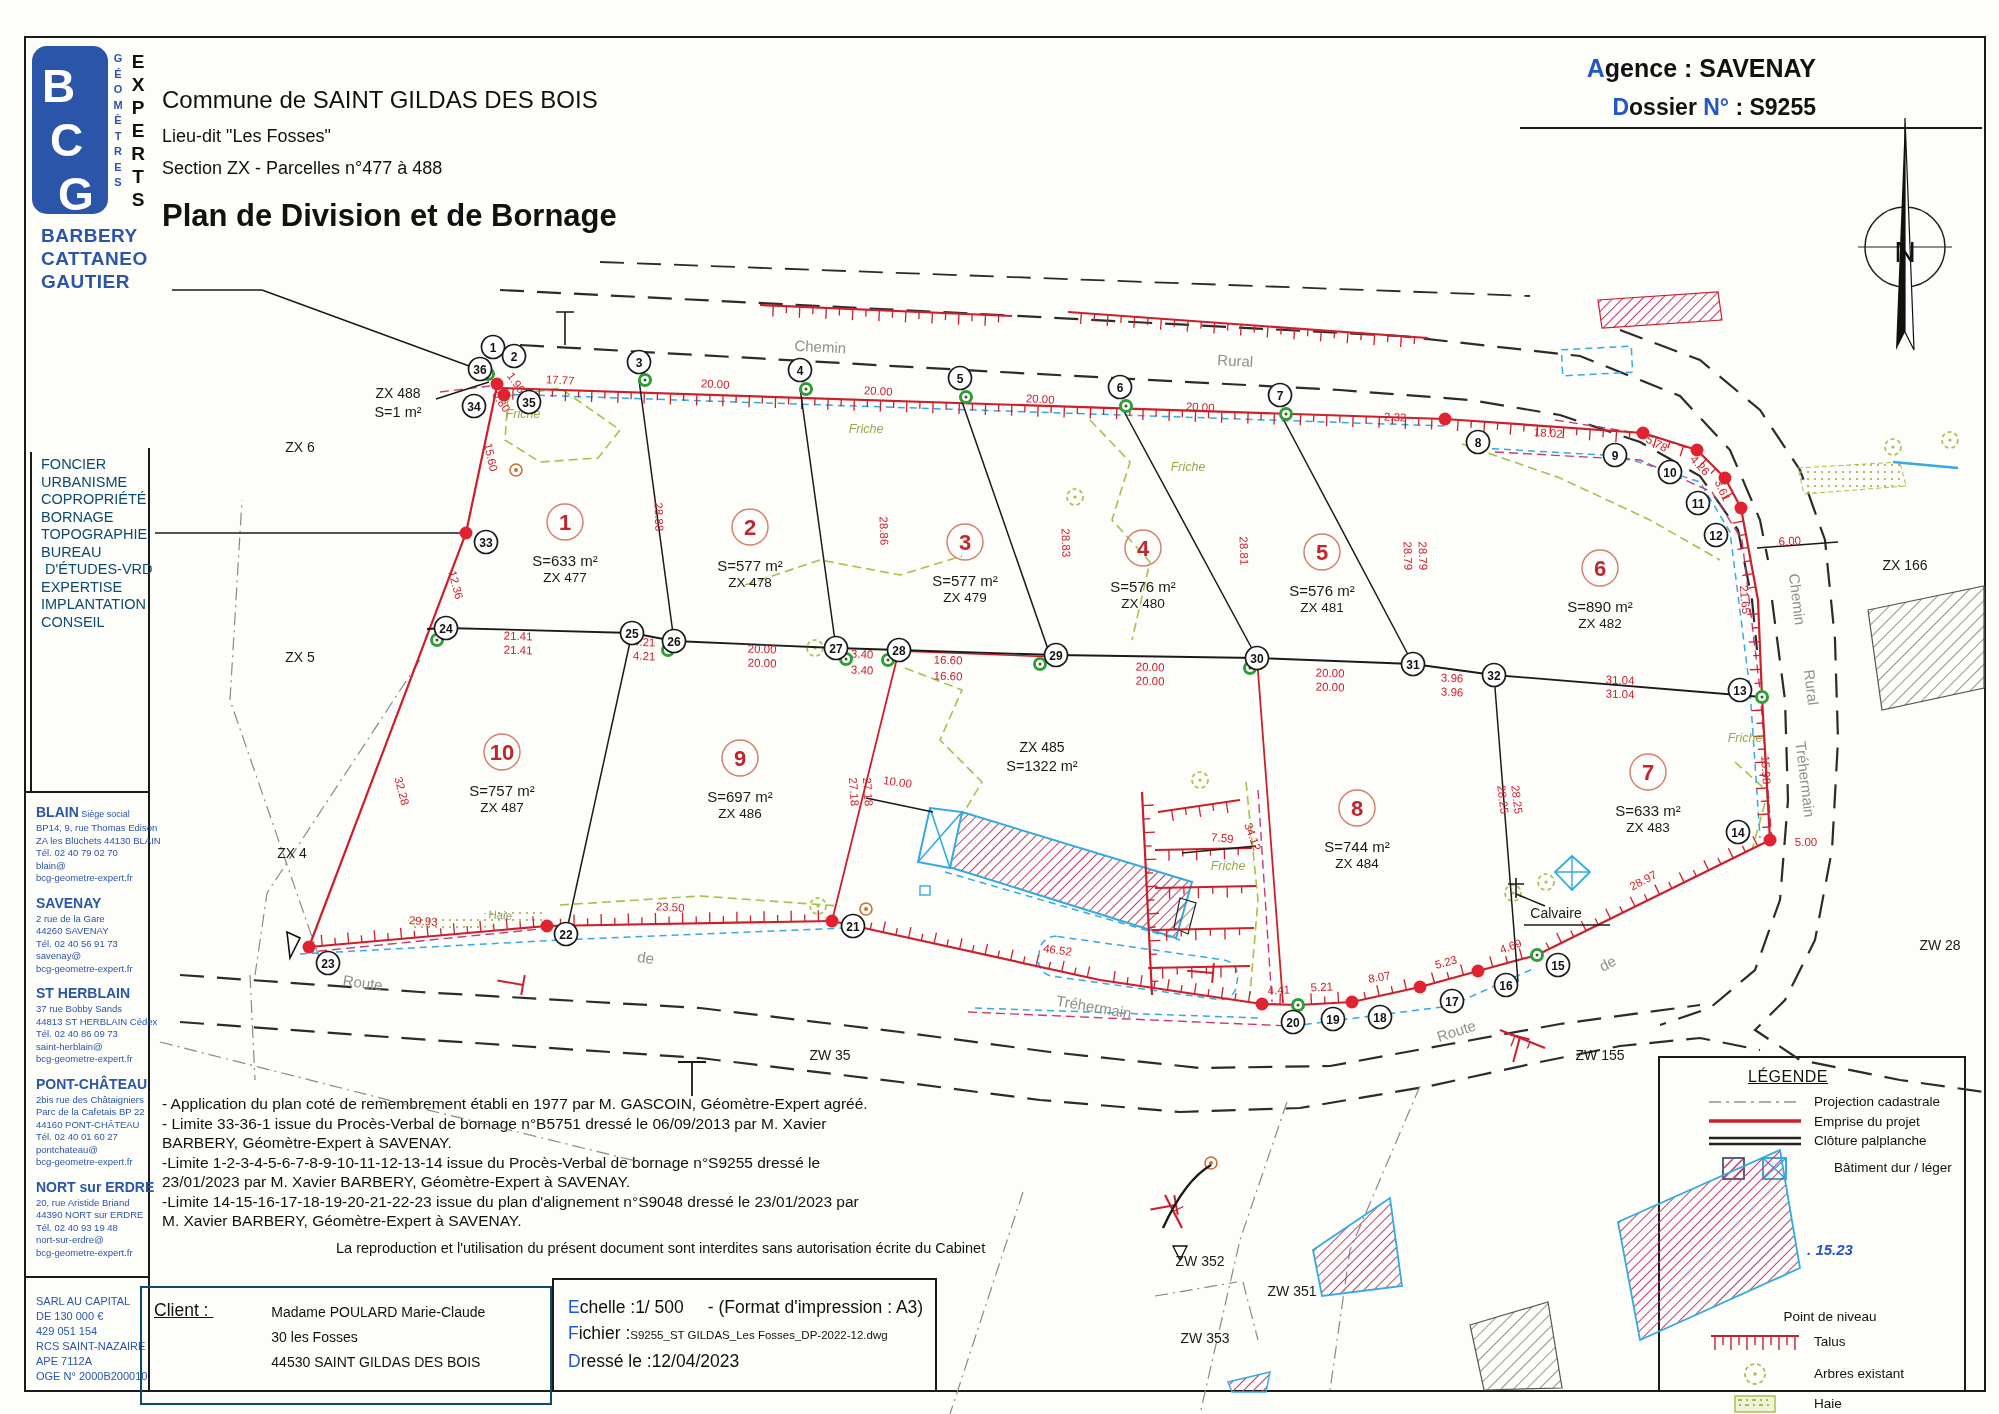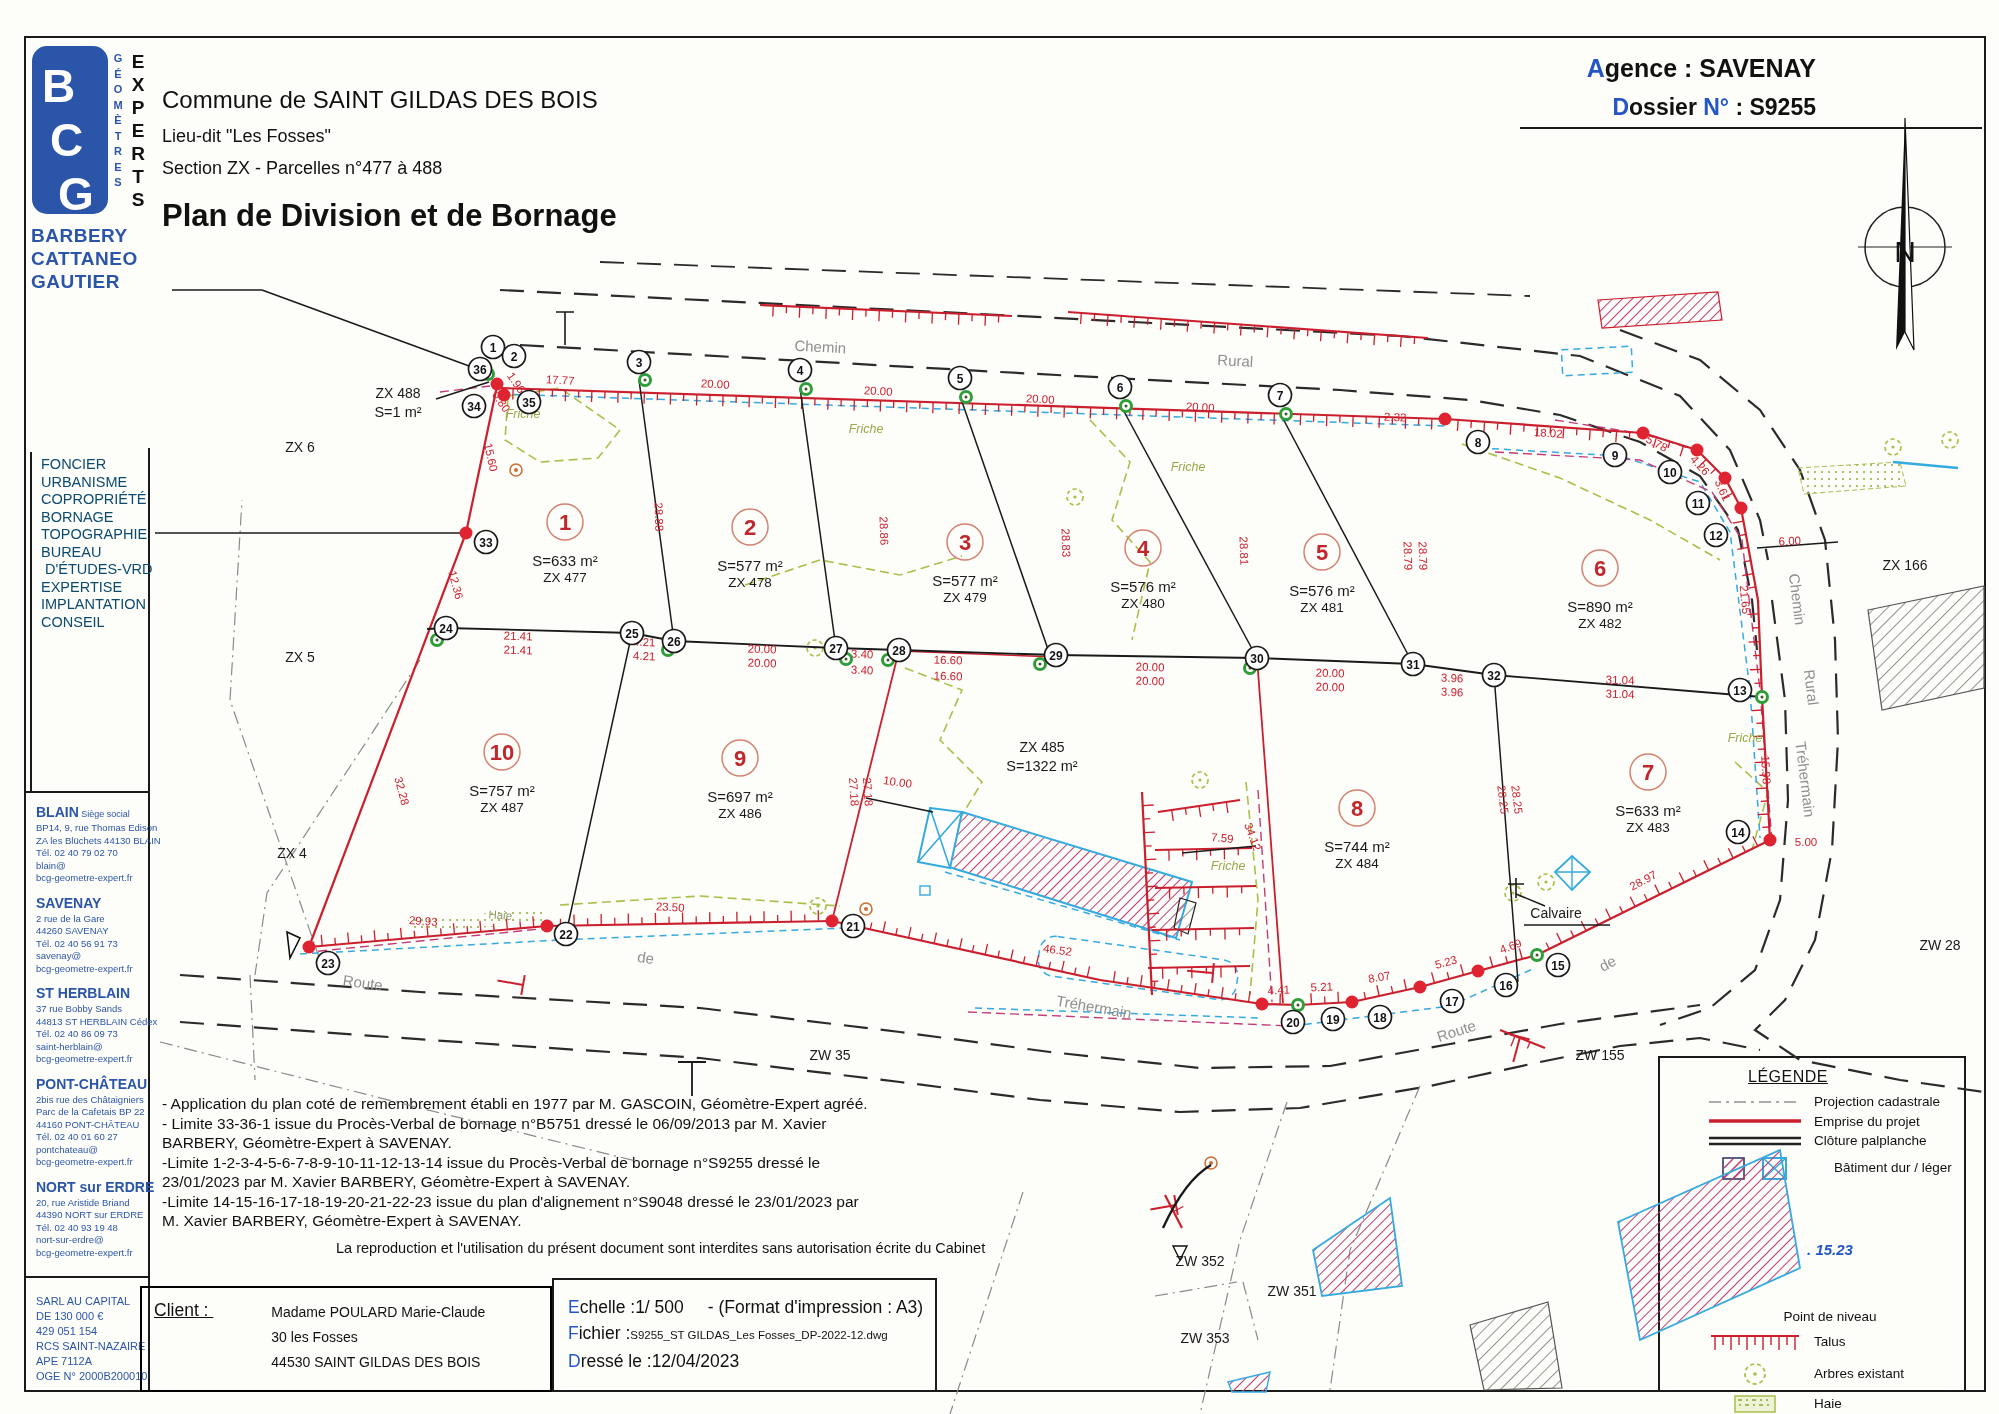--- a/index.html
+++ b/index.html
@@ -12,31 +12,31 @@
   .h-big{font-size:24px;}
   .h-small{font-size:18px;}
   .h-title{font-size:31px;font-weight:bold;}
   .tb{position:absolute;left:1400px;width:416px;text-align:right;white-space:pre;}
   .tb1{top:54px;font-size:25px;font-weight:bold;}
   .tb2{top:94px;font-size:23px;font-weight:bold;}
   .blue{color:#2457c5;}
   .fl{display:inline-block;}
   .fl::first-letter{color:#2457c5;}
   
-  #firm{position:absolute;left:31px;top:224px;color:#2b55a8;font-size:19px;font-weight:600;line-height:23px;letter-spacing:.5px;}
+  #firm{position:absolute;left:41px;top:224px;color:#2b55a8;font-size:19px;font-weight:600;line-height:23px;letter-spacing:.5px;}
   #services{position:absolute;left:41px;top:456px;color:#0c4a6e;font-size:14.5px;line-height:17.5px;white-space:pre;}
   #offices{position:absolute;left:36px;top:804px;width:112px;color:#2b55a8;}
   .of-name{font-size:14px;font-weight:bold;white-space:nowrap;}
   .of-tag{font-size:9px;font-weight:normal;}
   .of-lines{font-size:9.5px;line-height:12.5px;white-space:nowrap;margin:2px 0 10px 0;}
   #company{position:absolute;left:36px;top:1294px;color:#2b55a8;font-size:11px;line-height:15px;white-space:nowrap;}
   
   #notes{position:absolute;left:162px;top:1094px;width:780px;font-size:15.5px;line-height:19.5px;}
   #repro{position:absolute;left:336px;top:1240px;font-size:14.5px;}
-  #client-box{position:absolute;left:140px;top:1286px;width:412px;height:106px;border:2px solid #000000;box-sizing:border-box;display:flex;padding:12px 0 0 12px;}
+  #client-box{position:absolute;left:140px;top:1286px;width:412px;height:119px;border:2px solid #0c4a6e;box-sizing:border-box;display:flex;padding:12px 0 0 12px;}
   #client-box .lbl{font-size:17.5px;text-decoration:underline;white-space:pre;}
   #client-lines{margin-left:58px;font-size:14px;line-height:25px;white-space:nowrap;}
   #scale-box{position:absolute;left:552px;top:1278px;width:385px;height:114px;border:2px solid #1a1a1a;box-sizing:border-box;padding:14px 7px 0 14px;font-size:17.5px;line-height:26px;white-space:nowrap;}
   #scale-box .small{font-size:11.5px;}
   #scale-box .fmt{margin-left:24px;}
   
   #legend{position:absolute;left:1658px;top:1056px;width:308px;height:336px;border:2px solid #1a1a1a;box-sizing:border-box;padding:8px 0 0 36px;}
   #legend .title{font-size:16px;text-decoration:underline;letter-spacing:.5px;margin:2px 0 8px 52px;}
   .lg-row{display:flex;align-items:center;margin-bottom:4px;}
   .lg-sample{width:118px;flex:0 0 118px;display:flex;align-items:center;justify-content:center;}

